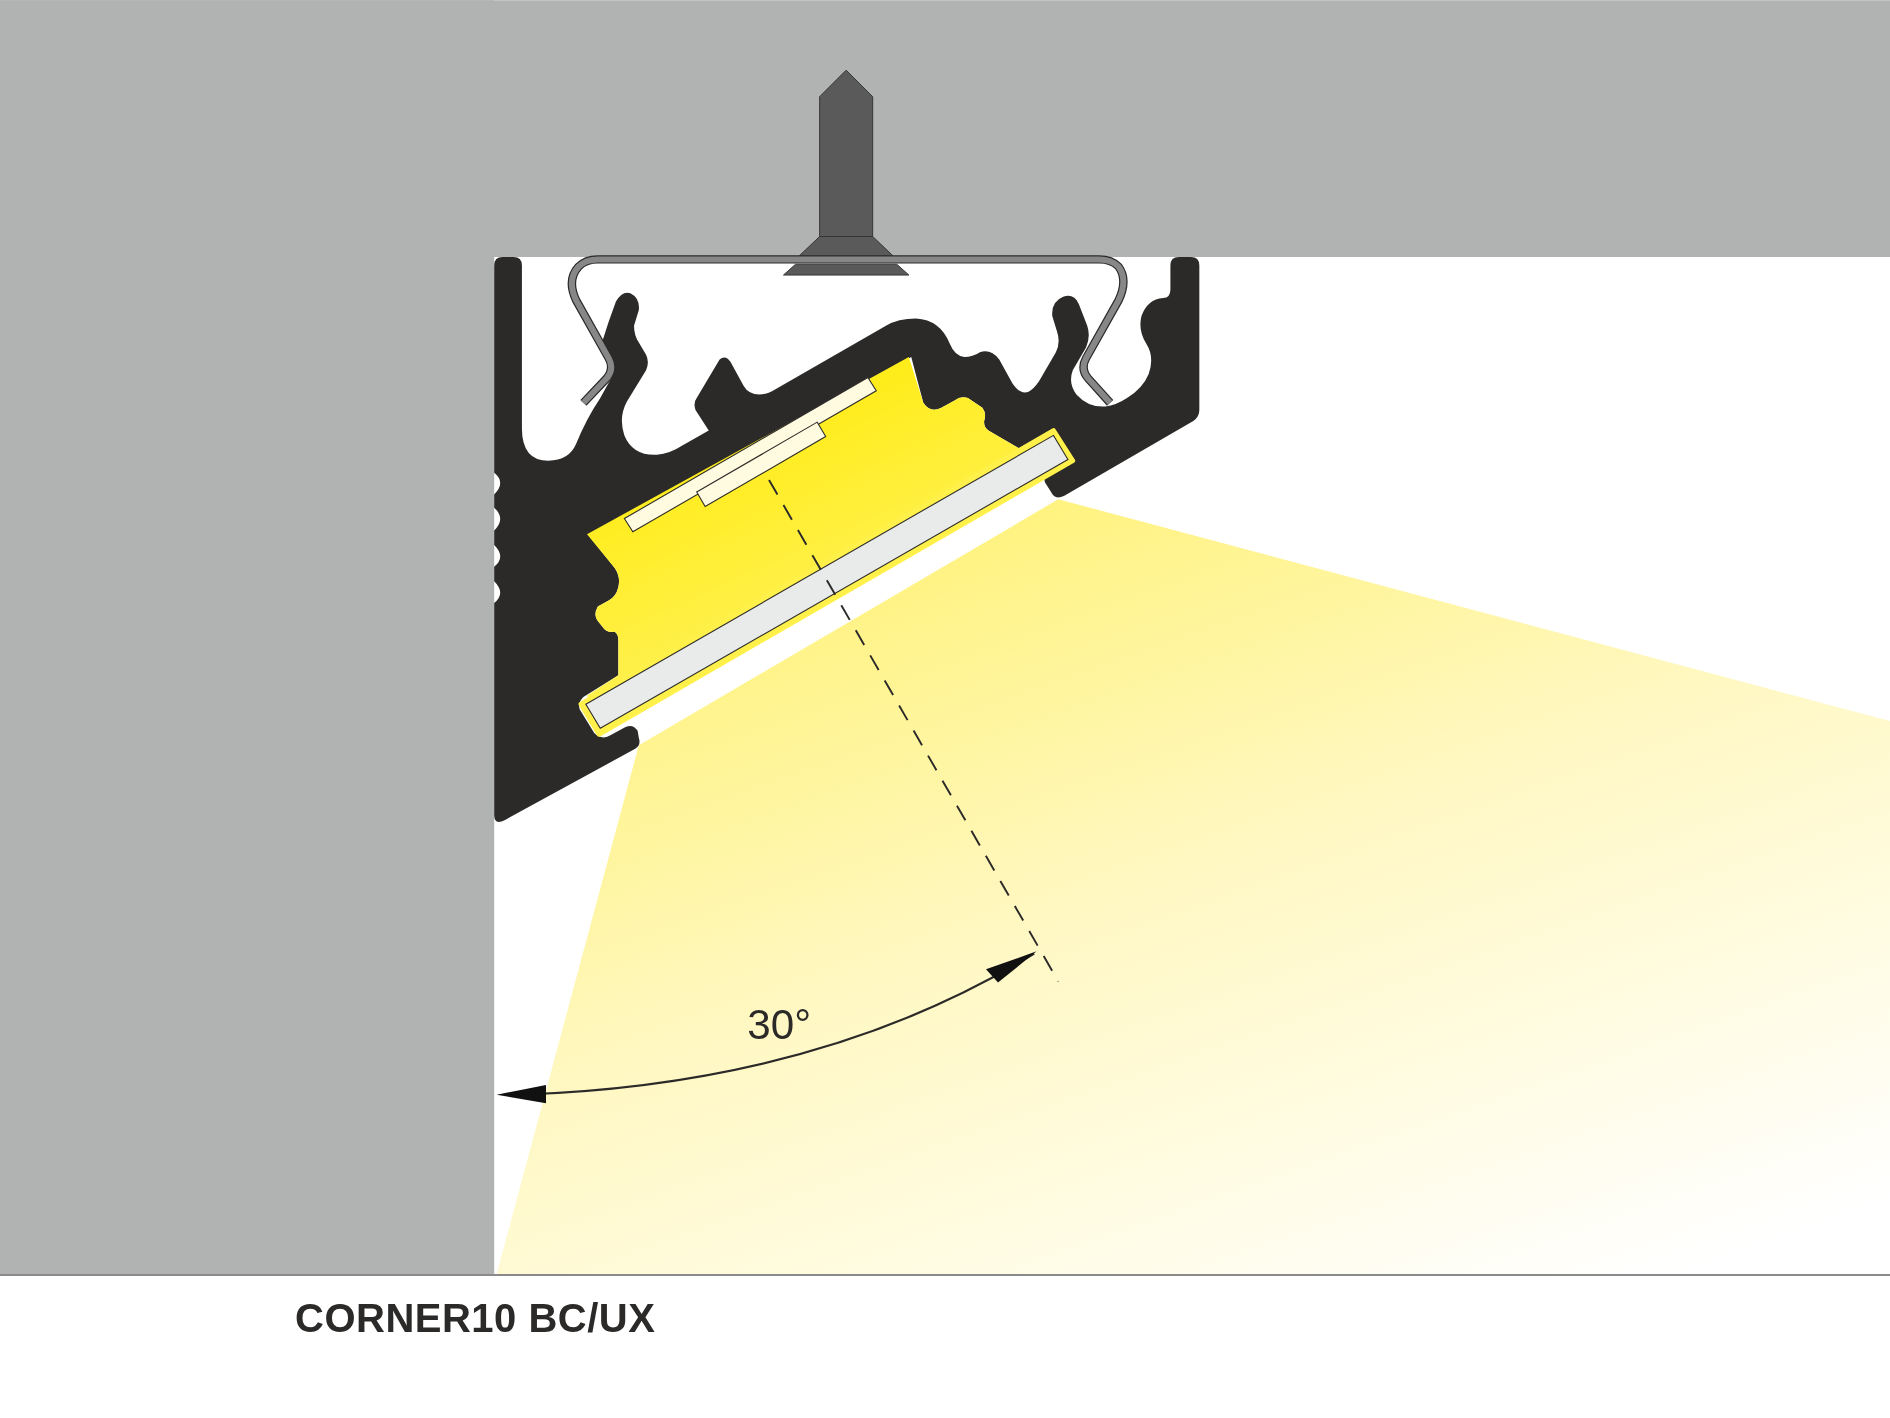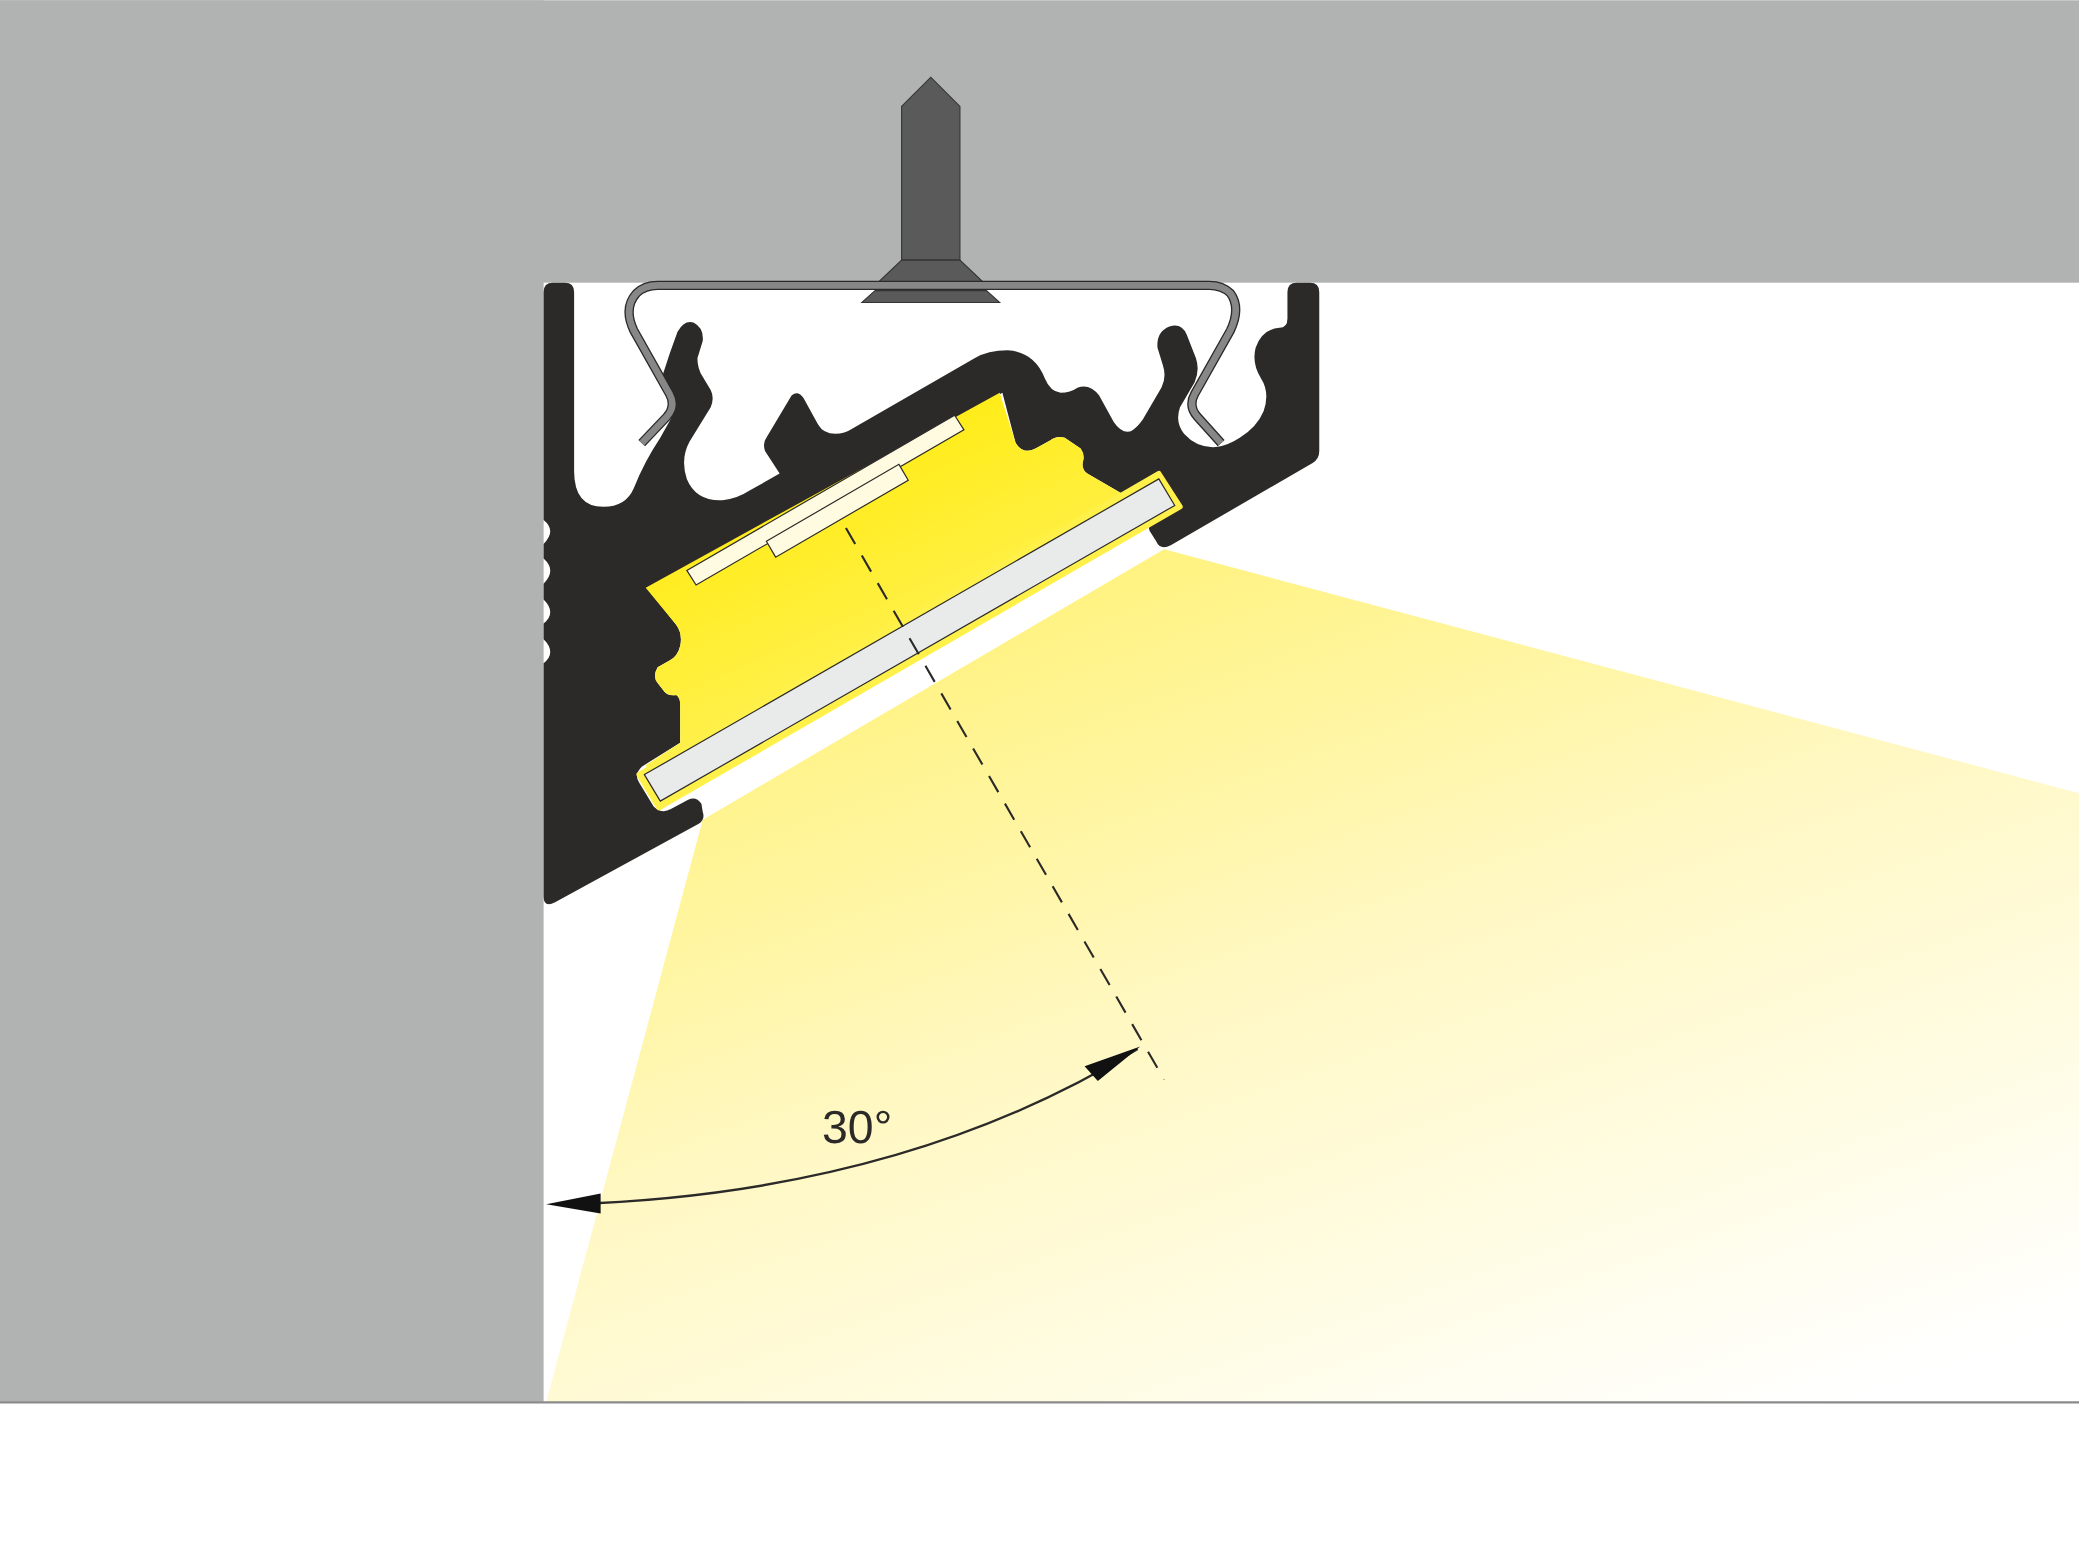--- a/index.html
+++ b/index.html
@@ -113,13 +113,14 @@
   <line x1="638" y1="398" x2="878" y2="814" stroke="#2b2a29" stroke-width="1.6" stroke-dasharray="14,10"></line>
 
   <g>
     <path d="M 430,908 Q 680,900 858,791" fill="none" stroke="#2b2a29" stroke-width="1.8"></path>
     <polygon points="412,908 453,900 453,915" fill="#111"></polygon>
     <polygon points="860,789 818,804 828,815" fill="#111"></polygon>
     <text class="angle-label" x="620" y="862">30°</text>
   </g>
 </svg>
 
+<div class="title">CORNER10 BC/UX</div>
 </div>
 
 </body></html>

